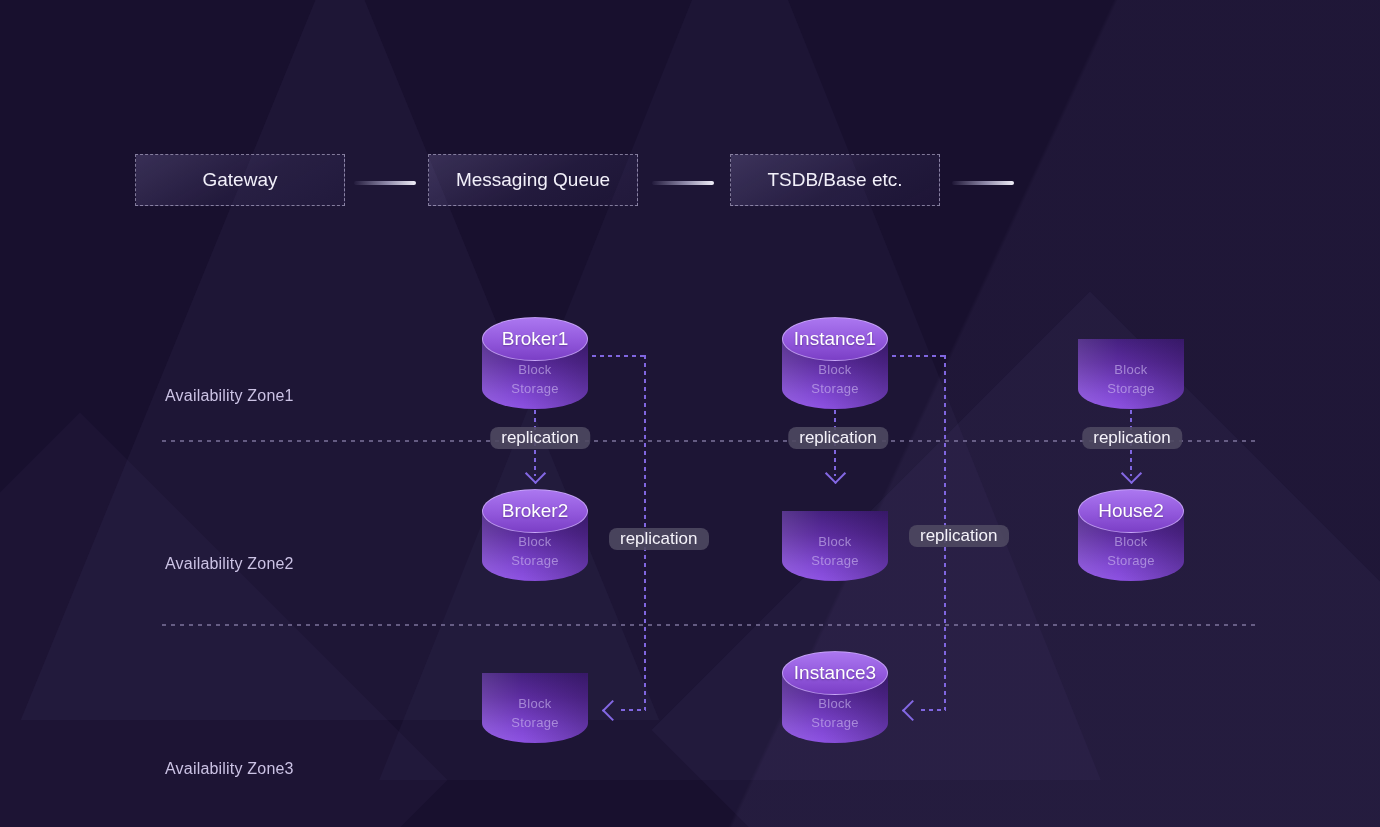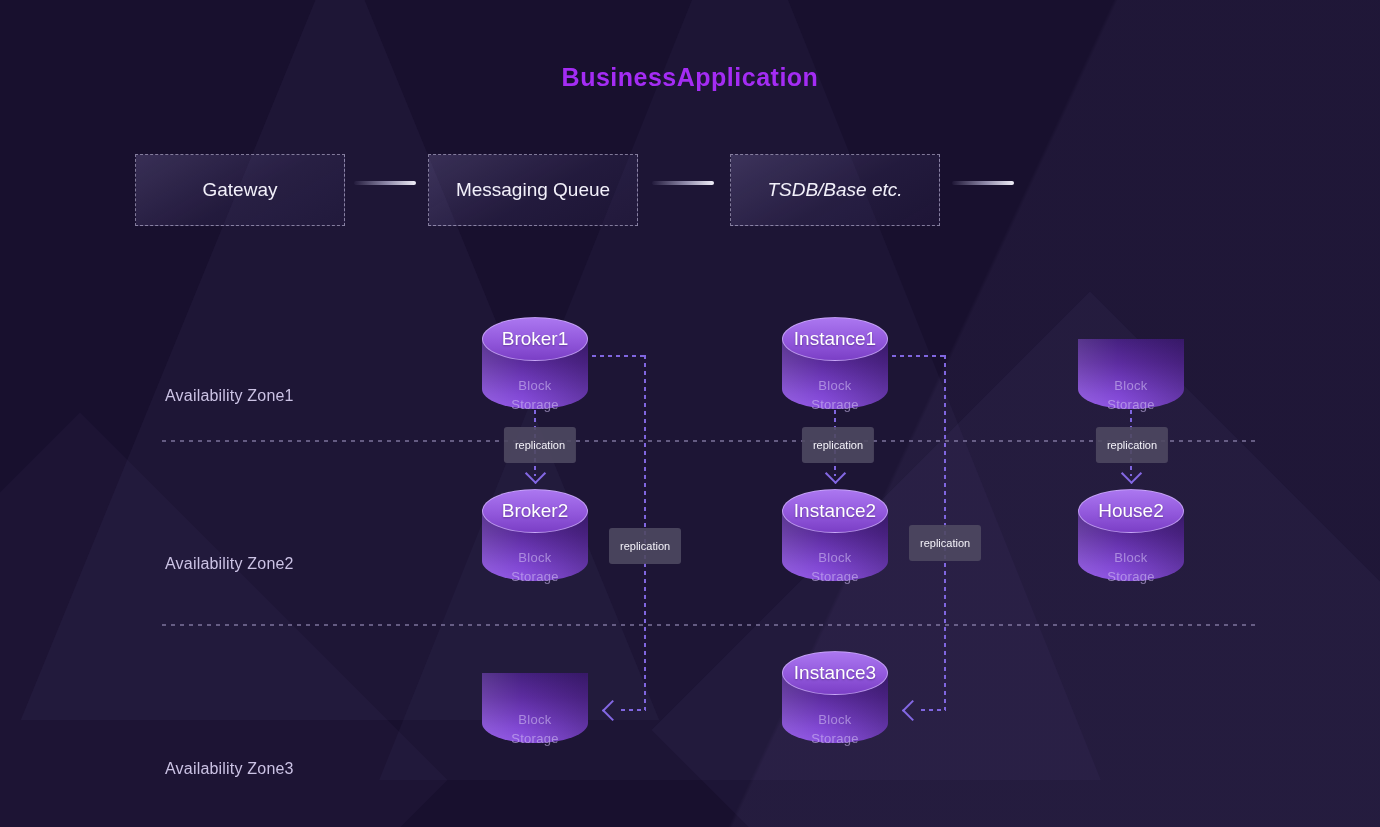--- a/index.html
+++ b/index.html
@@ -22,21 +22,21 @@
   .bg-diamond1{left:780px;top:420px;width:620px;height:620px;
     background:rgba(165,145,225,0.045);transform:rotate(45deg);}
   .bg-diamond2{left:-180px;top:520px;width:520px;height:520px;
     background:rgba(165,145,225,0.035);transform:rotate(45deg);}
 
   
   .title{position:absolute;left:0;right:0;top:63px;text-align:center;
     font-size:25px;font-weight:bold;color:#a42cf4;letter-spacing:0.5px;}
 
   
-  .pipe-box{position:absolute;top:154px;width:210px;height:72px;
+  .pipe-box{position:absolute;top:154px;width:210px;height:52px;
     border:1px dashed rgba(208,202,232,0.55);
     background:linear-gradient(150deg, rgba(132,120,178,0.30) 0%, rgba(78,66,120,0.20) 55%, rgba(52,42,88,0.18) 100%);
     color:#f2f0fa;font-size:19px;display:flex;align-items:center;justify-content:center;
     box-sizing:border-box;}
   .pipe-conn{position:absolute;top:181px;height:4px;width:62px;border-radius:2px;
     background:linear-gradient(90deg, rgba(90,80,125,0.10) 0%, rgba(185,180,212,0.75) 55%, #f0eef8 100%);}
 
   
   .zone-label{position:absolute;left:165px;color:#cbc2e4;font-size:16px;letter-spacing:0.2px;margin-top:28px;}
   .divider{position:absolute;left:162px;width:1098px;height:2px;
@@ -50,59 +50,58 @@
       linear-gradient(90deg, rgba(255,255,255,0.10) 0%, rgba(255,255,255,0) 38%, rgba(20,5,45,0.28) 96%),
       linear-gradient(180deg, #45207f 0%, #5c2c9f 34%, #7f46d2 78%, #8d52e2 100%);}
   .cyl-top{position:absolute;left:0;top:0;width:106px;height:44px;box-sizing:border-box;
     border-radius:50%;
     border:1px solid rgba(220,198,255,0.60);
     background:linear-gradient(180deg, #ab77f0 0%, #9258dc 55%, #7b3fc6 100%);
     display:flex;align-items:center;justify-content:center;}
   .cyl-name{color:#ffffff;font-size:19px;text-shadow:0 1px 2px rgba(20,0,50,0.35);white-space:nowrap;}
   .cyl-sub{position:absolute;left:0;top:44px;width:106px;text-align:center;
     color:rgba(205,186,240,0.62);font-size:13px;line-height:1.45;letter-spacing:0.3px;}
-  .cyl-sub span{display:inline-block;width:62px;margin-top:16px;}
+  .cyl-sub span{display:inline-block;width:62px;}
 
   
   .vdash{position:absolute;width:2px;
     background:repeating-linear-gradient(180deg, #8066e0 0 4px, transparent 4px 8px);}
   .hdash{position:absolute;height:2px;
     background:repeating-linear-gradient(90deg, #8066e0 0 4px, transparent 4px 8px);}
   .chev{position:absolute;width:13px;height:13px;
     border-right:2px solid #8468e4;border-bottom:2px solid #8468e4;}
   .chev-down{transform:rotate(45deg);}
   .chev-left{transform:rotate(135deg);}
 
   
-  .rep-label{position:absolute;background:rgba(78,72,96,0.90);border-radius:3px;
-    color:#f5f3fa;font-size:11px;padding:12px 11px;white-space:nowrap;z-index:5;}
+  .rep-label{position:absolute;background:rgba(78,72,96,0.90);border-radius:8px;
+    color:#f5f3fa;font-size:17px;padding:1px 11px;white-space:nowrap;z-index:5;}
   .rep-center{transform:translateX(-50%);}
 </style>
 </head>
 <body>
 
 <div class="stage">
 
   <div class="bg-shape bg-peak1"></div>
   <div class="bg-shape bg-peak2"></div>
   <div class="bg-shape bg-band"></div>
   <div class="bg-shape bg-diamond1"></div>
   <div class="bg-shape bg-diamond2"></div>
 
-  <div class="title">BusinessApplication</div>
 
   <div class="pipe-box" style="left:135px;">
     <span>Gateway</span>
   </div>
   <div class="pipe-conn" style="left:354px;"></div>
   <div class="pipe-box" style="left:428px;">
     <span>Messaging Queue</span>
   </div>
   <div class="pipe-conn" style="left:652px;"></div>
-  <div class="pipe-box" style="left:730px;font-style:italic;">
+  <div class="pipe-box" style="left:730px;">
     <span>TSDB/Base etc.</span>
   </div>
   <div class="pipe-conn" style="left:952px;"></div>
 
   <div class="zone-label" style="top:359px;">Availability Zone1</div>
   <div class="zone-label" style="top:527px;">Availability Zone2</div>
   <div class="zone-label" style="top:732px;">Availability Zone3</div>
 
   <div class="divider" style="top:440px;"></div>
   <div class="divider" style="top:624px;"></div>
@@ -152,23 +151,20 @@
   <div class="cyl" style="left:782px;top:317px;">
     <div class="cyl-body"></div>
     <div class="cyl-sub"><span>Block Storage</span></div>
     <div class="cyl-top">
       <span class="cyl-name">Instance1</span>
     </div>
   </div>
   <div class="cyl" style="left:782px;top:489px;">
     <div class="cyl-body"></div>
     <div class="cyl-sub"><span>Block Storage</span></div>
-    <div class="cyl-top">
-      <span class="cyl-name">Instance2</span>
-    </div>
   </div>
   <div class="cyl" style="left:782px;top:651px;">
     <div class="cyl-body"></div>
     <div class="cyl-sub"><span>Block Storage</span></div>
     <div class="cyl-top">
       <span class="cyl-name">Instance3</span>
     </div>
   </div>
 
   <div class="cyl" style="left:1078px;top:317px;">

